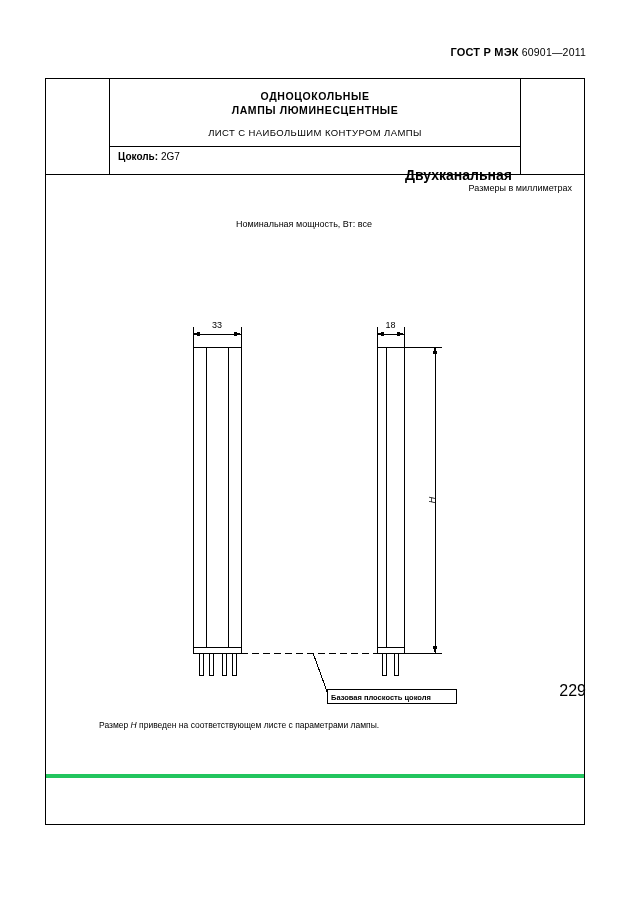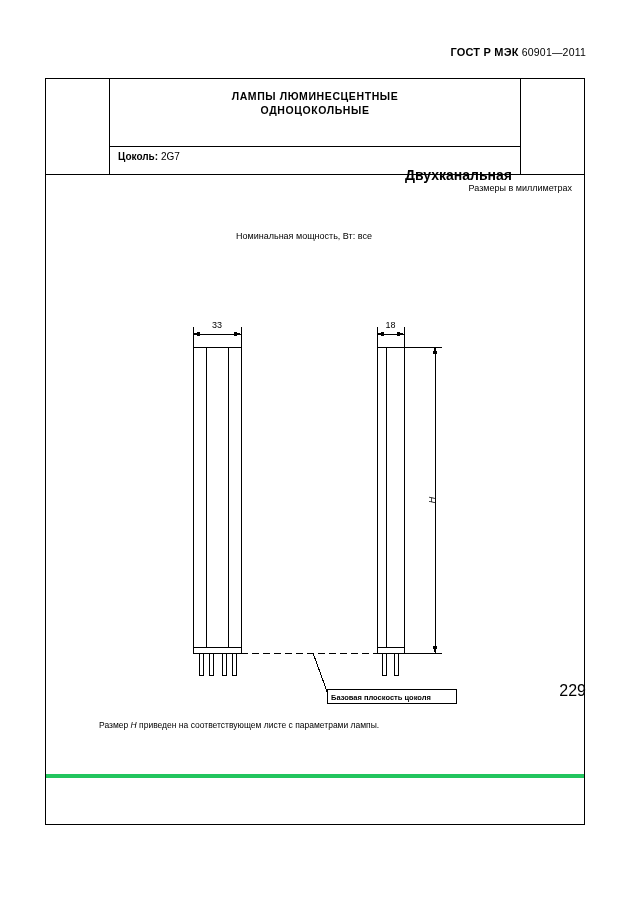--- a/index.html
+++ b/index.html
@@ -136,21 +136,21 @@
   }
   .units-note {
     position: absolute;
     right: 12px;
     top: 8px;
     font-size: 9px;
   }
   .power-note {
     position: absolute;
     left: 190px;
-    top: 56px;
+    top: 44px;
     font-size: 9px;
     text-align: center;
   }
   .footnote {
     position: absolute;
     left: 41px;
     bottom: 44px;
     font-size: 8.5px;
     padding-left: 12px;
   }
@@ -204,23 +204,24 @@
     <span class="rh-norm">60901—2011</span>
   </div>
 
   <div class="frame">
 
     <div class="header-band">
       <div class="hdr-col-left"></div>
       <div class="hdr-col-right"></div>
       <div class="hdr-center">
         <div class="hdr-title">
+          <div>ОДНОЦОКОЛЬНЫЕ</div>
           <div>ЛАМПЫ ЛЮМИНЕСЦЕНТНЫЕ</div>
-          <div>ОДНОЦОКОЛЬНЫЕ</div>
         </div>
+        <div class="hdr-sub">ЛИСТ С НАИБОЛЬШИМ КОНТУРОМ ЛАМПЫ</div>
         <div class="hdr-rule"></div>
         <div class="hdr-cap-left">
           <b>Цоколь:</b>
           <span>2G7</span>
         </div>
         <div class="hdr-cap-right">Двухканальная</div>
       </div>
     </div>
 
     <div class="draw-area">

